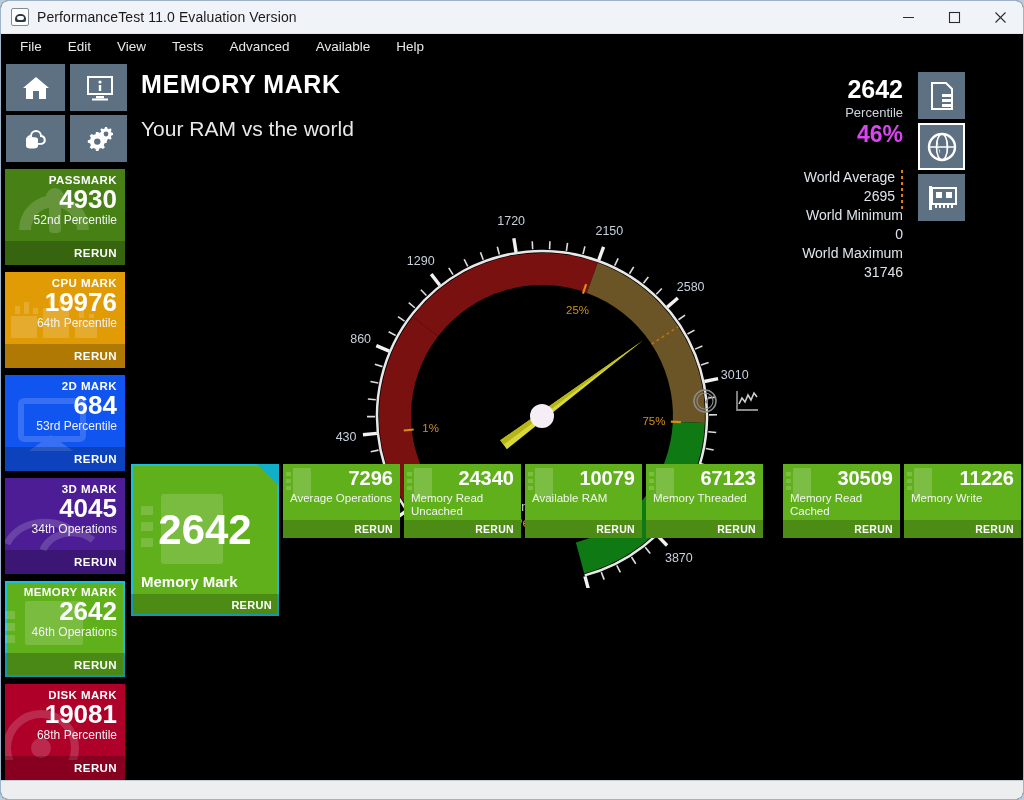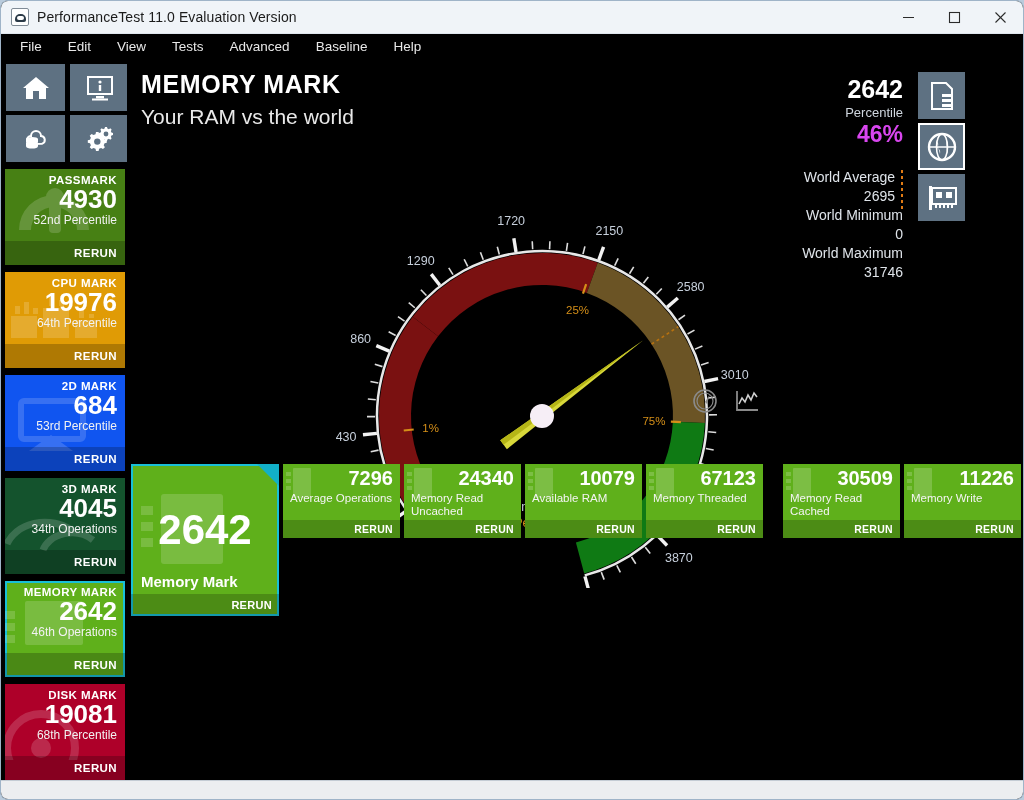--- a/index.html
+++ b/index.html
@@ -80,21 +80,21 @@
     background: rgba(0,0,0,.22); display: flex; align-items: center;
     justify-content: flex-end; padding-right: 8px;
   }
   .tile-rerun-bar span { font-size: 11.5px; font-weight: bold; letter-spacing: .4px; }
   
   .main { flex: 1 1 auto; position: relative; background: #000; }
   .page-head { padding: 12px 0 0 14px; }
   .page-title {
     font-size: 25px; font-weight: bold; color: #fff; letter-spacing: .6px;
   }
-  .page-sub { font-size: 21px; color: #e9e9e9; margin-top: 6px; font-weight: 300; }
+  .page-sub { font-size: 21px; color: #e9e9e9; margin-top: 18px; font-weight: 300; }
   .gauge-wrap { position: absolute; left: 180px; top: 150px; width: 470px; height: 380px; }
   .gauge-wrap svg { display: block; }
   .gauge-caption {
     position: absolute; left: 0; right: 0; top: 292px; text-align: center;
   }
   .gauge-caption .c1 { font-size: 12.5px; color: #c6cfdb; }
   .gauge-caption .c2 { font-size: 12.5px; color: #d58f18; margin-top: 2px; }
   .view-toggles { position: absolute; left: 565px; top: 330px; display: flex; gap: 16px; }
   .view-toggle { width: 26px; height: 26px; }
   
@@ -184,21 +184,21 @@
       </div>
     </div>
   </div>
 
   <div class="menubar">
     <div class="menu-item">File</div>
     <div class="menu-item">Edit</div>
     <div class="menu-item">View</div>
     <div class="menu-item">Tests</div>
     <div class="menu-item">Advanced</div>
-    <div class="menu-item">Baseline</div>
+    <div class="menu-item">Available</div>
     <div class="menu-item">Help</div>
   </div>
 
   <div class="body-area">
 
     <div class="sidebar">
       <div class="tool-grid">
         <div class="tool-btn">
           <svg width="30" height="28" viewBox="0 0 30 28">
             <path d="M15 3 L28 14 L25 14 L25 25 L18 25 L18 17 L12 17 L12 25 L5 25 L5 14 L2 14 Z" fill="#fff"></path>
@@ -278,21 +278,21 @@
           <path d="M30 70 l22-16 l22 16 Z" fill="#fff"></path>
         </svg>
         <div class="tile-title">2D MARK</div>
         <div class="tile-score">684</div>
         <div class="tile-pct">53rd Percentile</div>
         <div class="tile-rerun-bar">
             <span>RERUN</span>
           </div>
       </div>
 
-      <div class="tile" style="background:#14532d">
+      <div class="tile" style="background:#4c1d95">
         <svg class="tile-watermark" width="115" height="70" viewBox="0 0 115 70">
           <path d="M8 60 a40 32 0 0 1 64 -14" fill="none" stroke="#fff" stroke-width="7"></path>
           <path d="M44 66 a30 24 0 0 1 50 -10" fill="none" stroke="#fff" stroke-width="7"></path>
         </svg>
         <div class="tile-title">3D MARK</div>
         <div class="tile-score">4045</div>
         <div class="tile-pct">34th Operations</div>
         <div class="tile-rerun-bar">
             <span>RERUN</span>
           </div>

